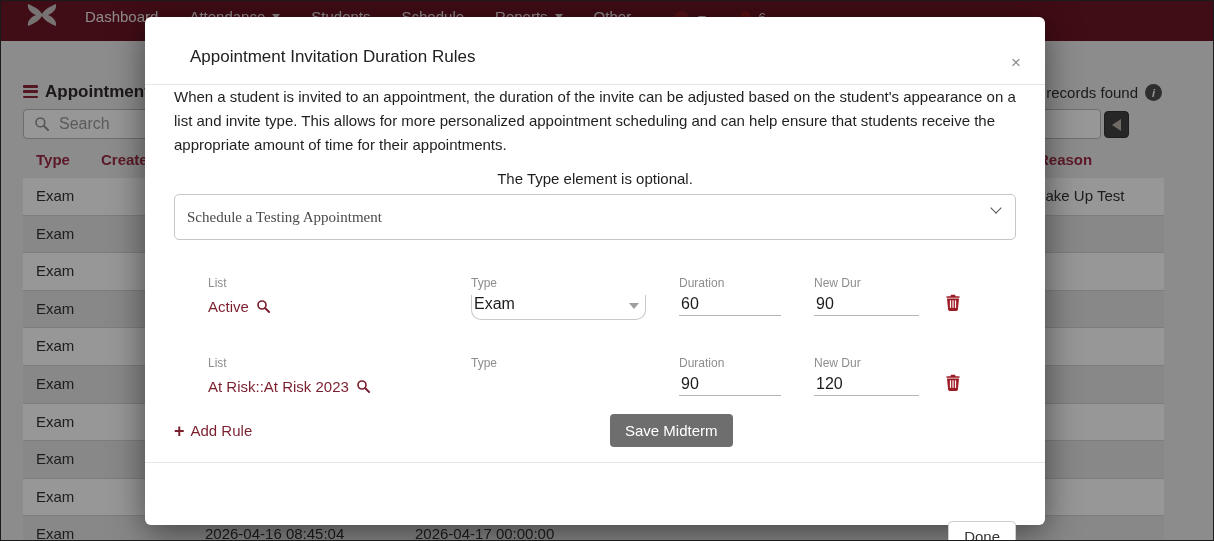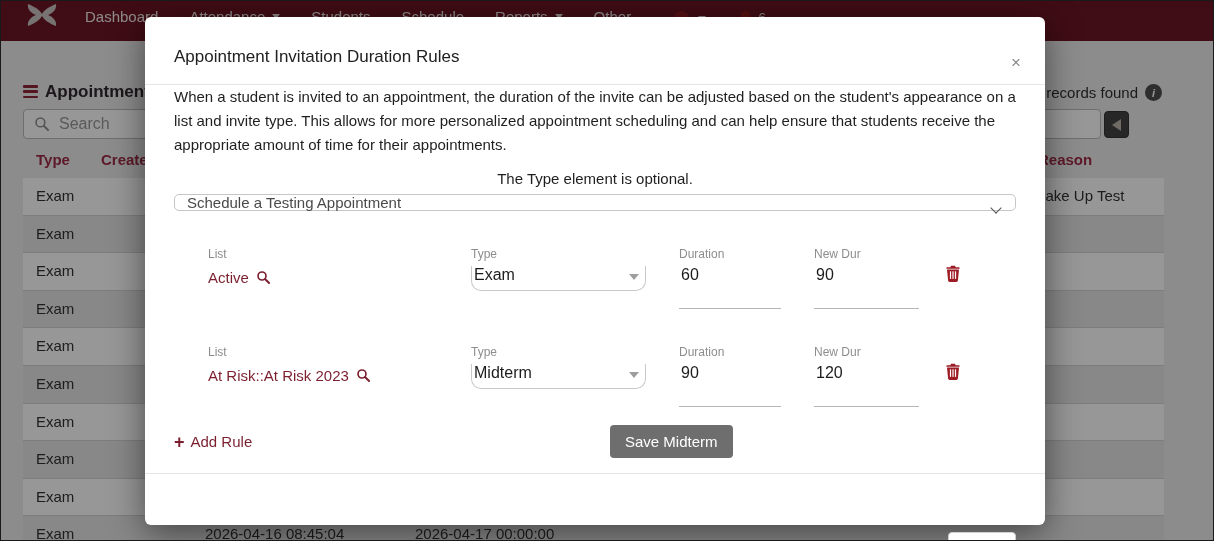--- a/index.html
+++ b/index.html
@@ -37,37 +37,37 @@
   .trow { position:relative; height:37.6px; border-bottom:1px solid #d2d2d2; font-size:15px; color:#2e2e2e; }
   .trow:nth-child(odd) { background:#ffffff; }
   .trow:nth-child(even) { background:#e6e6e6; }
   .trow span { position:absolute; top:9px; white-space:nowrap; }
   .c-type { left:13px; } .c-created { left:182px; } .c-start { left:392px; } .c-reason { left:1010px; }
 
   
   .overlay { position:absolute; inset:0; background:rgba(8,8,8,0.42); z-index:5; }
   .modal { position:absolute; left:144px; top:16px; width:900px; height:508px; background:#fff; border-radius:6px; box-shadow:0 8px 34px rgba(0,0,0,.5); z-index:10; }
   .m-head { padding:30px 29px 17px; border-bottom:1px solid #e6e6e6; position:relative; }
-  .m-head h2 { font-size:17px; font-weight:400; color:#212121; }
+  .m-head h2 { font-size:17px; font-weight:400; color:#212121;margin-left:16px; }
   .m-close { position:absolute; right:24px; top:37px; border:none; background:none; color:#8a8a8a; font-size:17px; line-height:1; cursor:pointer; }
   .m-body { padding:0 29px; }
   .desc { margin-top:0; font-size:15px; line-height:24px; color:#1f1f1f; }
   .note { margin:12px 0 6px; font-size:15px; line-height:19px; color:#1f1f1f;text-align:center; }
-  .select { height:17px; border:1px solid #c6c6c6; border-radius:5px; display:flex; align-items:center; padding:0 12px; font-size:15px; color:#4a4a4a; position:relative; cursor:pointer; }
+  .select { height:46px; border:1px solid #c6c6c6; border-radius:5px; display:flex; align-items:center; padding:0 12px; font-size:15px; color:#4a4a4a; position:relative; cursor:pointer;font-family:Liberation Serif, serif; }
   .chev { position:absolute; right:15px; top:9px; width:8px; height:8px; border-right:1.6px solid #555; border-bottom:1.6px solid #555; transform:rotate(45deg); }
 
   .rules { margin:17px 0 0 34px; }
   .rule-row { display:flex; margin-bottom:18px;margin-top:36px; }
   .lbl { font-size:12px; color:#8d8d8d; margin-bottom:5px; }
   .c-list { width:263px; } .c-rtype { width:208px; } .c-dur { width:135px; } .c-nd { width:132px; }
   .val { font-size:16px; color:#1c1c1c; }
   .link-val { color:#7b1f2e; font-size:15px; display:flex; align-items:center; gap:7px; cursor:pointer; padding-top:3px; }
   .type-field { position:relative; width:175px; border:solid #c9c9c9; border-width:0 1px 1px; border-radius:0 0 10px 10px; padding:0 6px 6px 2px; cursor:pointer; }
   .dd-tri { position:absolute; right:6px; top:8px; width:0; height:0; border-left:5px solid transparent; border-right:5px solid transparent; border-top:6px solid #9e9e9e; }
-  .num-field { border-bottom:1px solid #b5b5b5; padding:0 0 24px 2px; cursor:text; }
+  .num-field { border-bottom:1px solid #b5b5b5; padding:0 0 2px 2px; cursor:text; }
   .c-dur .num-field { width:102px; } .c-nd .num-field { width:105px; }
   .trash-btn { border:none; background:none; color:#9c1b24; margin-top:18px; height:20px; cursor:pointer; }
 
   .actions { position:relative; margin-top:14px; height:36px; }
   .add-rule { position:absolute; left:0; top:8px; color:#7b1f2e; font-size:15px; text-decoration:none; display:flex; align-items:center; gap:6px; cursor:pointer; }
   .plus { font-size:18px; font-weight:700; line-height:14px; }
   .save-btn { position:absolute; left:436px; top:0; background:#6e6e6e; color:#fff; border:none; border-radius:4px; padding:8px 15px; font-size:15px; cursor:pointer; }
   .m-foot { border-top:1px solid #e6e6e6; margin-top:12px; padding:16px 29px; text-align:right; }
   .done-btn { background:#fff; border:1px solid #cfcfcf; border-radius:4px; padding:6px 15px; font-size:15px; color:#333; cursor:pointer;margin-top:42px; }
 </style>
@@ -244,24 +244,20 @@
             <div class="link-val">
               <span>At Risk::At Risk 2023</span>
               <svg width="15" height="15" viewBox="0 0 20 20">
                 <circle cx="8" cy="8" r="5.3" fill="none" stroke="#7b1f2e" stroke-width="2.2"></circle>
                 <line x1="12.4" y1="12.4" x2="17.4" y2="17.4" stroke="#7b1f2e" stroke-width="2.6" stroke-linecap="round"></line>
               </svg>
             </div>
           </div>
           <div class="c-rtype">
             <div class="lbl">Type</div>
-            <div class="val type-field">
-              <span>Midterm</span>
-              <span class="dd-tri"></span>
-            </div>
           </div>
           <div class="c-dur">
             <div class="lbl">Duration</div>
             <div class="val num-field">90</div>
           </div>
           <div class="c-nd">
             <div class="lbl">New Dur</div>
             <div class="val num-field">120</div>
           </div>
           <button class="trash-btn">

